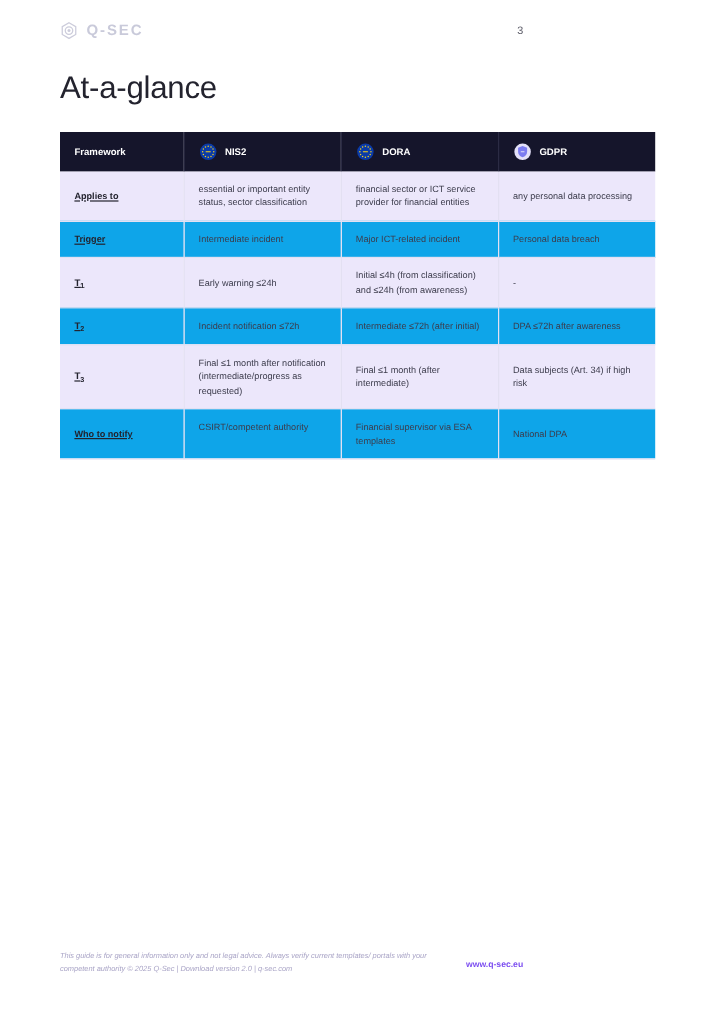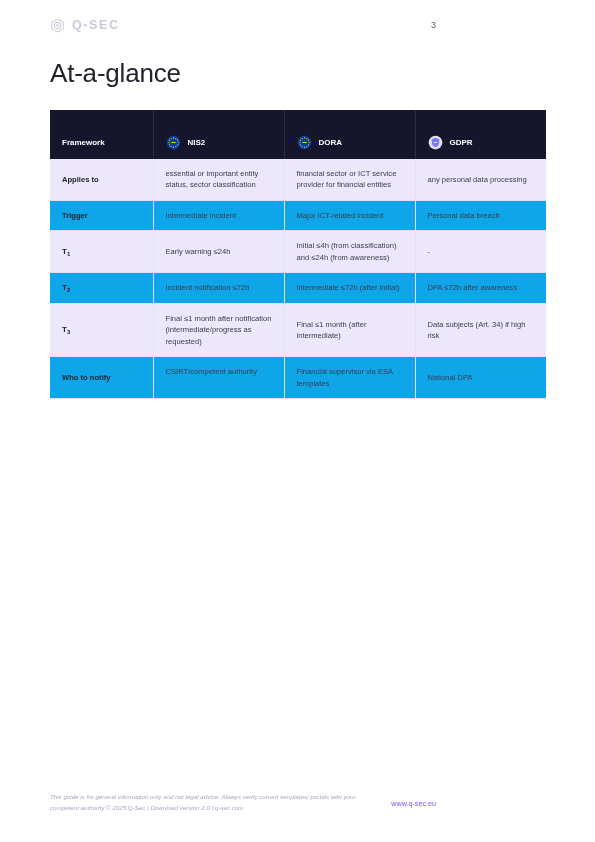--- a/index.html
+++ b/index.html
@@ -99,21 +99,20 @@
     height: 12px;
     vertical-align: middle;
     border-right: 1px solid #2b2b44;
   }
   thead th:last-child { border-right: none; }
 
   .th-inner {
     display: flex;
     align-items: center;
     gap: 7px;
-    margin-top: 16px;
   }
 
   .flag-eu {
     width: 15px;
     height: 15px;
     flex: 0 0 15px;
     display: block;
   }
   .shield-badge {
     width: 15px;
@@ -132,20 +131,21 @@
   }
   tbody td:last-child { border-right: none; }
 
   tbody tr.row-alt td { background: #ece7fb; }
   tbody tr.row-base td { background: #0ea5e9; }
 
   td.label-cell {
     font-weight: 700;
     color: #23232e;
     vertical-align: middle;
+    text-decoration: underline;
   }
   td.vmid { vertical-align: middle; }
 
   .tsub {
     font-weight: 700;
     color: #23232e;
     font-size: 8px;
   }
   .tsub sub {
     font-size: 6px;
@@ -172,21 +172,21 @@
     line-height: 1.75;
     color: #a9a4c6;
   }
   .footer-link {
     position: absolute;
     right: 0;
     top: 7px;
     font-size: 7.2px;
     color: #7b4df0;
     text-decoration: none;
-    font-weight: 400;
+    font-weight: 700;
   }
 </style>
 </head>
 <body>
 
 <div class="page">
 
   <div class="header">
     <div class="brand">
       <span class="brand-mark">

